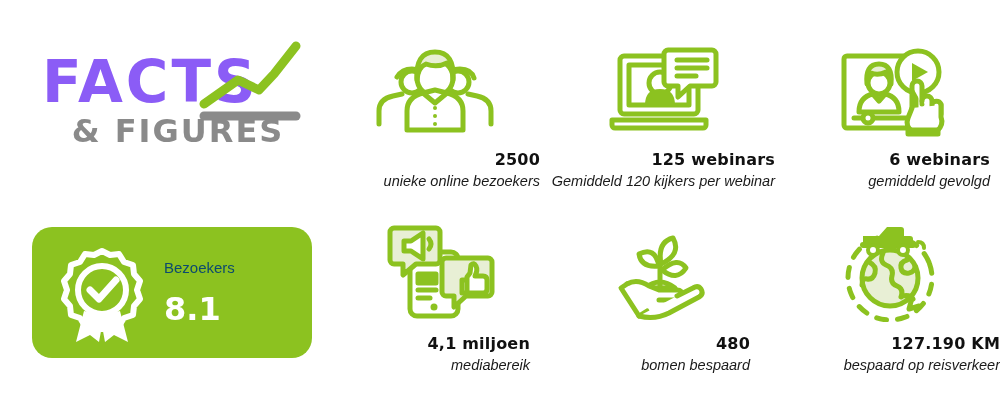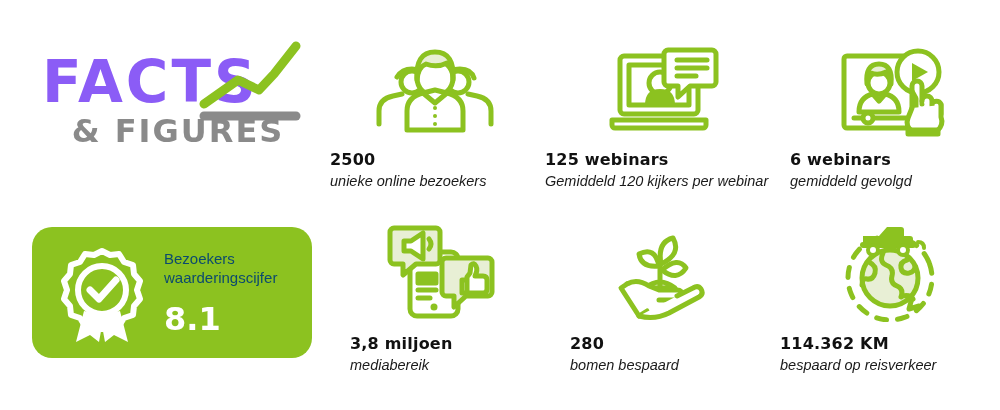--- a/index.html
+++ b/index.html
@@ -51,21 +51,21 @@
   }
   .title-chart {
     position: absolute;
     left: 196px;
     top: 32px;
   }
 
   
   .stat {
     position: absolute;
-    text-align: left;
+    text-align: right;
   }
   .stat-icon {
     display: flex;
     align-items: flex-end;
     justify-content: center;
     height: 100px;
   }
   .stat-value {
     font-family: "DejaVu Sans", sans-serif;
     font-weight: 700;
@@ -166,21 +166,20 @@
                    L8 38 L14 31 L15 22 L24 19 L29 11 L38 12 Z"></path>
         </g>
 
         <circle cx="46" cy="47" r="24" fill="none" stroke="#ffffff" stroke-width="6"></circle>
 
         <polyline points="34,47 43,56 60,37" fill="none" stroke="#ffffff" stroke-width="7" stroke-linecap="round" stroke-linejoin="round"></polyline>
       </svg>
     </div>
     <div class="rating-text">
       <div class="rating-label">Bezoekers</div>
-      <div class="rating-label">waarderingscijfer</div>
       <div class="rating-score">8.1</div>
     </div>
   </div>
 
   <div class="stat" id="stat-visitors">
     <div class="stat-icon">
       <svg width="128" height="92" viewBox="0 0 128 92" aria-hidden="true">
         <g fill="none" stroke="#8CC220" stroke-width="5" stroke-linecap="round" stroke-linejoin="round">
 
           <path d="M30 36 a11 11 0 1 1 22 0 a11 11 0 1 1 -22 0" fill="#ffffff"></path>
@@ -283,21 +282,21 @@
           <path d="M82 58 h7 v13 h-7 Z" fill="#ffffff"></path>
           <path d="M92 71 h11 q4 0 4 -4 v-9 q0 -4 -4 -4 h-8 q3 -6 1 -10 q-2 -4 -5 -1 l-1 8 l-3 4 v16 Z" fill="#ffffff"></path>
 
           <rect x="38" y="52" width="18" height="9" fill="#8CC220"></rect>
           <line x1="38" y1="68" x2="56" y2="68"></line>
           <line x1="38" y1="76" x2="50" y2="76"></line>
         </g>
         <circle cx="54" cy="85" r="3.5" fill="#8CC220"></circle>
       </svg>
     </div>
-    <div class="stat-value">3,8 miljoen</div>
+    <div class="stat-value">4,1 miljoen</div>
     <div class="stat-label">mediabereik</div>
   </div>
 
   <div class="stat" id="stat-trees">
     <div class="stat-icon">
       <svg width="130" height="100" viewBox="0 0 130 100" aria-hidden="true">
         <g fill="none" stroke="#8CC220" stroke-width="5" stroke-linecap="round" stroke-linejoin="round">
 
           <path d="M50 66 q15 -12 30 0 Z" fill="#E8EFD5"></path>
 
@@ -308,21 +307,21 @@
           <path d="M66 42 q-4 -22 12 -26 q9 16 -12 26 Z" fill="#ffffff"></path>
 
           <path d="M67 48 q16 -14 24 -2 q-9 14 -24 2 Z" fill="#ffffff"></path>
 
           <path d="M32 62 q10 -6 22 2 l10 4 h18 q5 0 5 5 q0 5 -5 5 h-18" fill="#ffffff"></path>
           <path d="M32 62 l-6 4 l18 28 l8 -5" fill="#ffffff"></path>
           <path d="M44 94 q16 4 30 -3 l30 -16 q5 -3 2 -8 q-3 -4 -8 -1 l-16 8" fill="#ffffff"></path>
         </g>
       </svg>
     </div>
-    <div class="stat-value">280</div>
+    <div class="stat-value">480</div>
     <div class="stat-label">bomen bespaard</div>
   </div>
 
   <div class="stat" id="stat-km">
     <div class="stat-icon">
       <svg width="150" height="100" viewBox="0 0 150 100" aria-hidden="true">
 
         <circle cx="75" cy="56" r="42" fill="none" stroke="#8CC220" stroke-width="5" stroke-linecap="round" stroke-dasharray="10 11" transform="rotate(-20 75 56)"></circle>
 
         <path d="M104 84 l-10 3 l3 -11" fill="none" stroke="#8CC220" stroke-width="5" stroke-linecap="round" stroke-linejoin="round"></path>
@@ -337,17 +336,17 @@
 
         <g fill="#8CC220">
           <path d="M48 14 h16 l8 -9 h14 a3 3 0 0 1 3 3 v6 h6 a3 3 0 0 1 3 3 v6 h-50 Z"></path>
           <rect x="45" y="20" width="56" height="6" rx="3"></rect>
         </g>
         <circle cx="58" cy="28" r="5" fill="#ffffff" stroke="#8CC220" stroke-width="4"></circle>
         <circle cx="88" cy="28" r="5" fill="#ffffff" stroke="#8CC220" stroke-width="4"></circle>
         <path d="M103 20 q6 0 6 6" fill="none" stroke="#8CC220" stroke-width="4" stroke-linecap="round"></path>
       </svg>
     </div>
-    <div class="stat-value">114.362 KM</div>
+    <div class="stat-value">127.190 KM</div>
     <div class="stat-label">bespaard op reisverkeer</div>
   </div>
 
 </div>
 
 </body></html>

